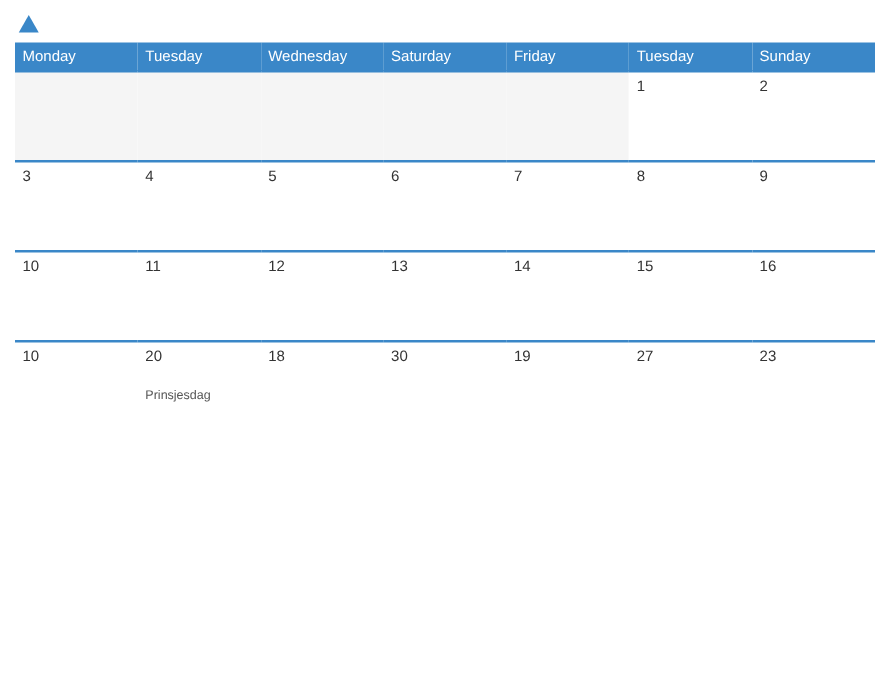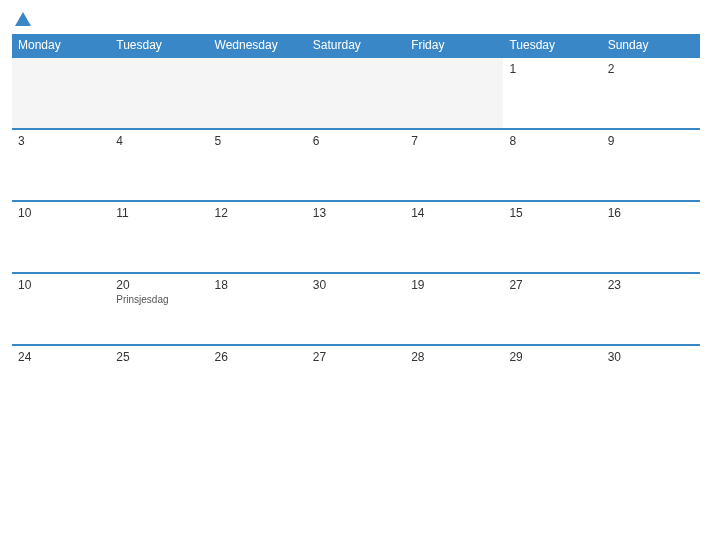--- a/index.html
+++ b/index.html
@@ -82,21 +82,21 @@
       color: #333;
       background: #fff;
     }
     .calendar tbody tr td .day-num {
       font-size: 12px;
       color: #333;
     }
     .calendar tbody tr td .event {
       font-size: 10px;
       color: #555;
-      margin-top: 2px;
+      margin-top: 19px;
     }
     .calendar tbody tr td.empty {
       background: #f5f5f5;
     }
   </style>
 </head>
 <body>
 
 <div class="page">
 
@@ -202,38 +202,15 @@
           <td>
             <div class="day-num">19</div>
           </td>
           <td>
             <div class="day-num">27</div>
           </td>
           <td>
             <div class="day-num">23</div>
           </td>
         </tr>
-        <tr>
-          <td>
-            <div class="day-num">24</div>
-          </td>
-          <td>
-            <div class="day-num">25</div>
-          </td>
-          <td>
-            <div class="day-num">26</div>
-          </td>
-          <td>
-            <div class="day-num">27</div>
-          </td>
-          <td>
-            <div class="day-num">28</div>
-          </td>
-          <td>
-            <div class="day-num">29</div>
-          </td>
-          <td>
-            <div class="day-num">30</div>
-          </td>
-        </tr>
       </tbody>
   </table>
 </div>
 
 </body></html>

